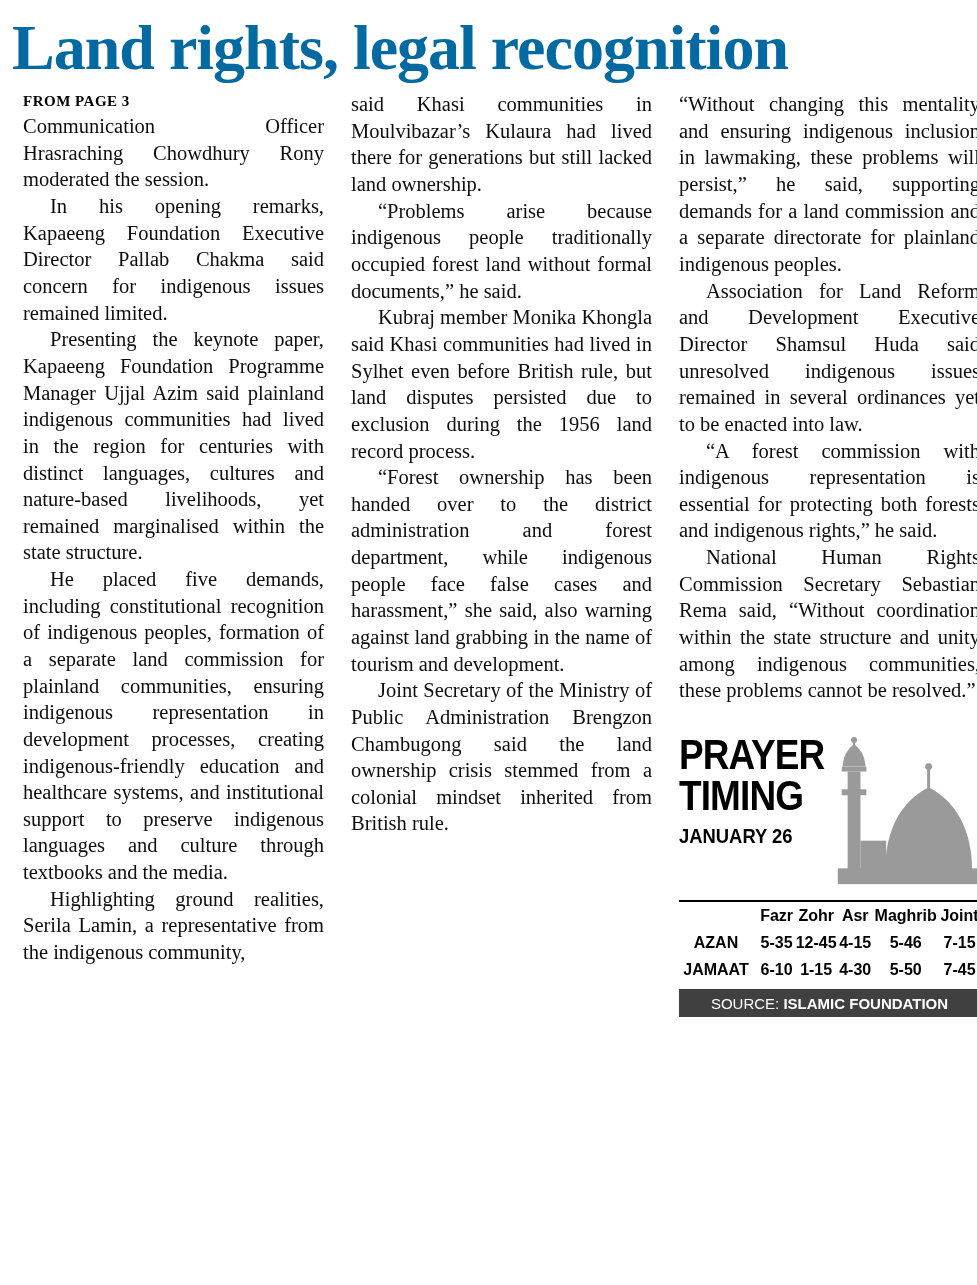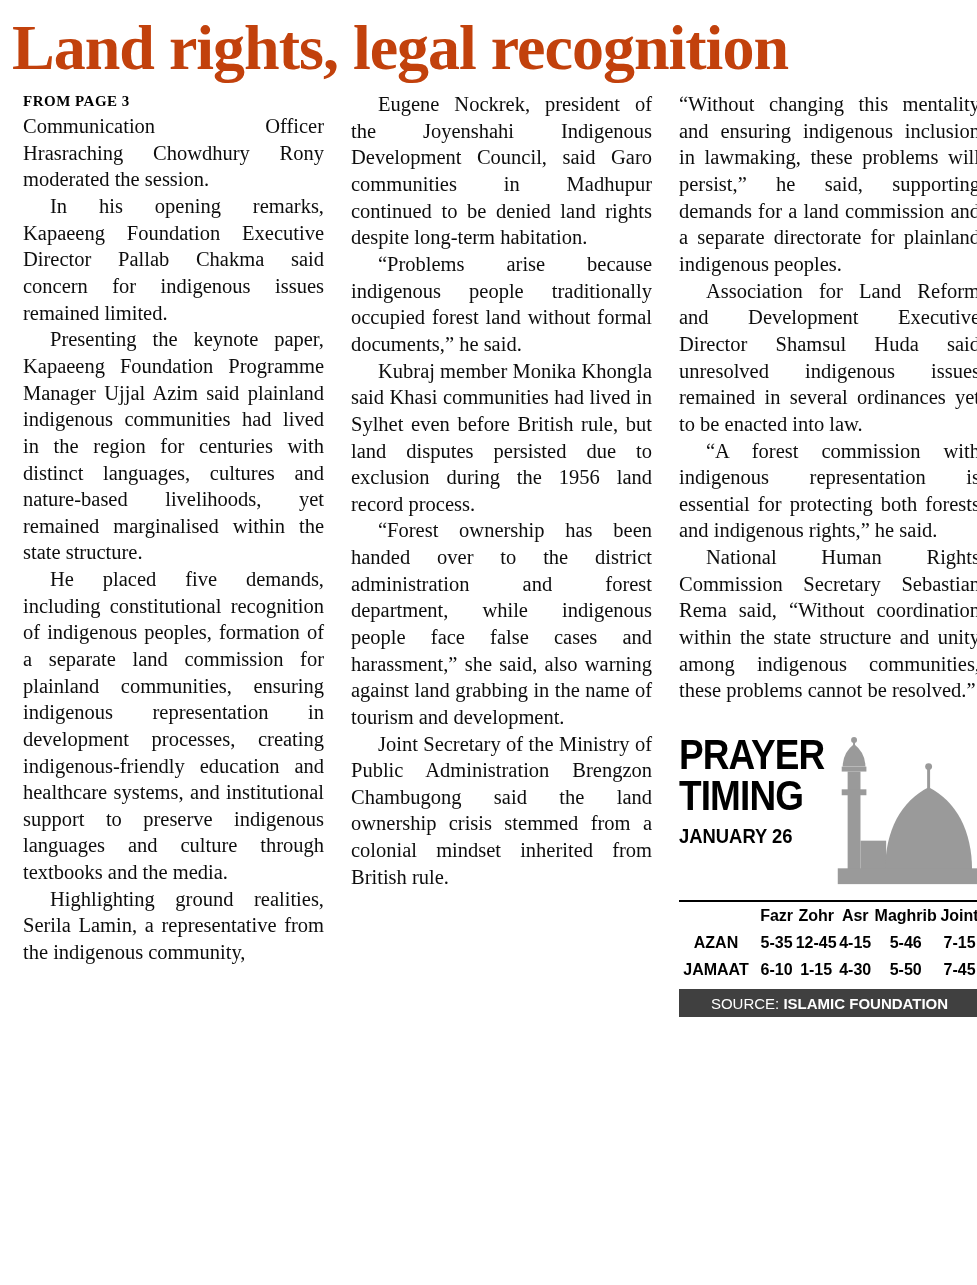--- a/index.html
+++ b/index.html
@@ -18,21 +18,21 @@
     box-sizing: border-box;
     padding: 14px 14px 0 12px;
   }
   .headline {
     margin: 0 0 10px 0;
     font-family: "Liberation Serif", serif;
     font-weight: 700;
     font-size: 64px;
     line-height: 1.05;
     letter-spacing: -1px;
-    color: #c2410c;
+    color: #0369a1;
     white-space: nowrap;
   }
   .columns {
     display: flex;
     gap: 27px;
     margin-left: 11px;
   }
   .col {
     width: 301px;
     flex: 0 0 301px;
@@ -139,21 +139,21 @@
     <div class="col">
       <div class="from-page">FROM PAGE 3</div>
       <p class="para">Communication Officer Hrasraching Chowdhury Rony moderated the session.</p>
       <p class="para indent">In his opening remarks, Kapaeeng Foundation Executive Director Pallab Chakma said concern for indigenous issues remained limited.</p>
       <p class="para indent">Presenting the keynote paper, Kapaeeng Foundation Programme Manager Ujjal Azim said plainland indigenous communities had lived in the region for centuries with distinct languages, cultures and nature-based livelihoods, yet remained marginalised within the state structure.</p>
       <p class="para indent">He placed five demands, including constitutional recognition of indigenous peoples, formation of a separate land commission for plainland communities, ensuring indigenous representation in development processes, creating indigenous-friendly education and healthcare systems, and institutional support to preserve indigenous languages and culture through textbooks and the media.</p>
       <p class="para indent">Highlighting ground realities, Serila Lamin, a representative from the indigenous community,</p>
     </div>
 
     <div class="col">
-      <p class="para indent">Eugene Nockrek, president of the Joyenshahi Indigenous Development Council, said Garo communities in Madhupur continued to be denied land rights despite long-term habitation.</p>
+      <p class="para">said Khasi communities in Moulvibazar’s Kulaura had lived there for generations but still lacked land ownership.</p>
       <p class="para indent">“Problems arise because indigenous people traditionally occupied forest land without formal documents,” he said.</p>
       <p class="para indent">Kubraj member Monika Khongla said Khasi communities had lived in Sylhet even before British rule, but land disputes persisted due to exclusion during the 1956 land record process.</p>
       <p class="para indent">“Forest ownership has been handed over to the district administration and forest department, while indigenous people face false cases and harassment,” she said, also warning against land grabbing in the name of tourism and development.</p>
       <p class="para indent">Joint Secretary of the Ministry of Public Administration Brengzon Chambugong said the land ownership crisis stemmed from a colonial mindset inherited from British rule.</p>
     </div>
 
     <div class="col">
       <p class="para">“Without changing this mentality and ensuring indigenous inclusion in lawmaking, these problems will persist,” he said, supporting demands for a land commission and a separate directorate for plainland indigenous peoples.</p>
       <p class="para indent">Association for Land Reform and Development Executive Director Shamsul Huda said unresolved indigenous issues remained in several ordinances yet to be enacted into law.</p>
       <p class="para indent">“A forest commission with indigenous representation is essential for protecting both forests and indigenous rights,” he said.</p>

